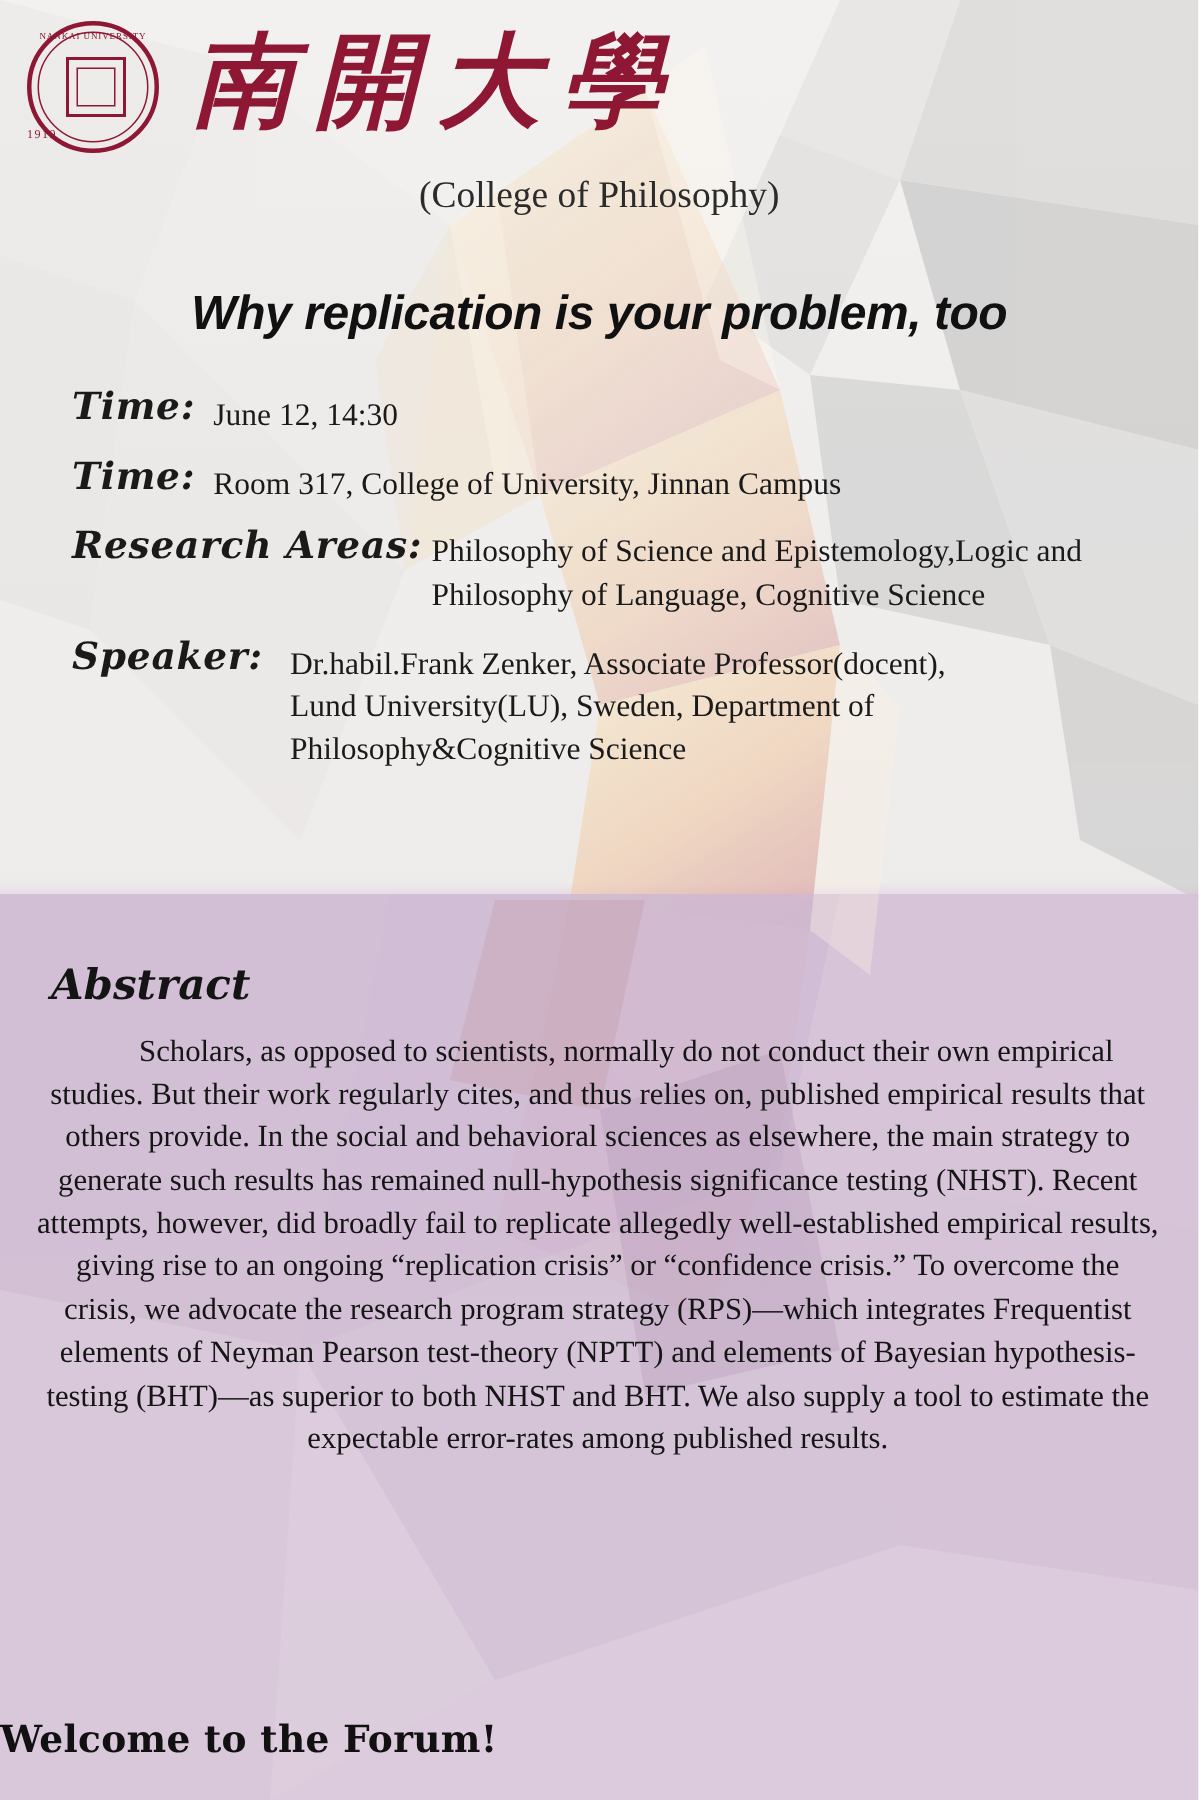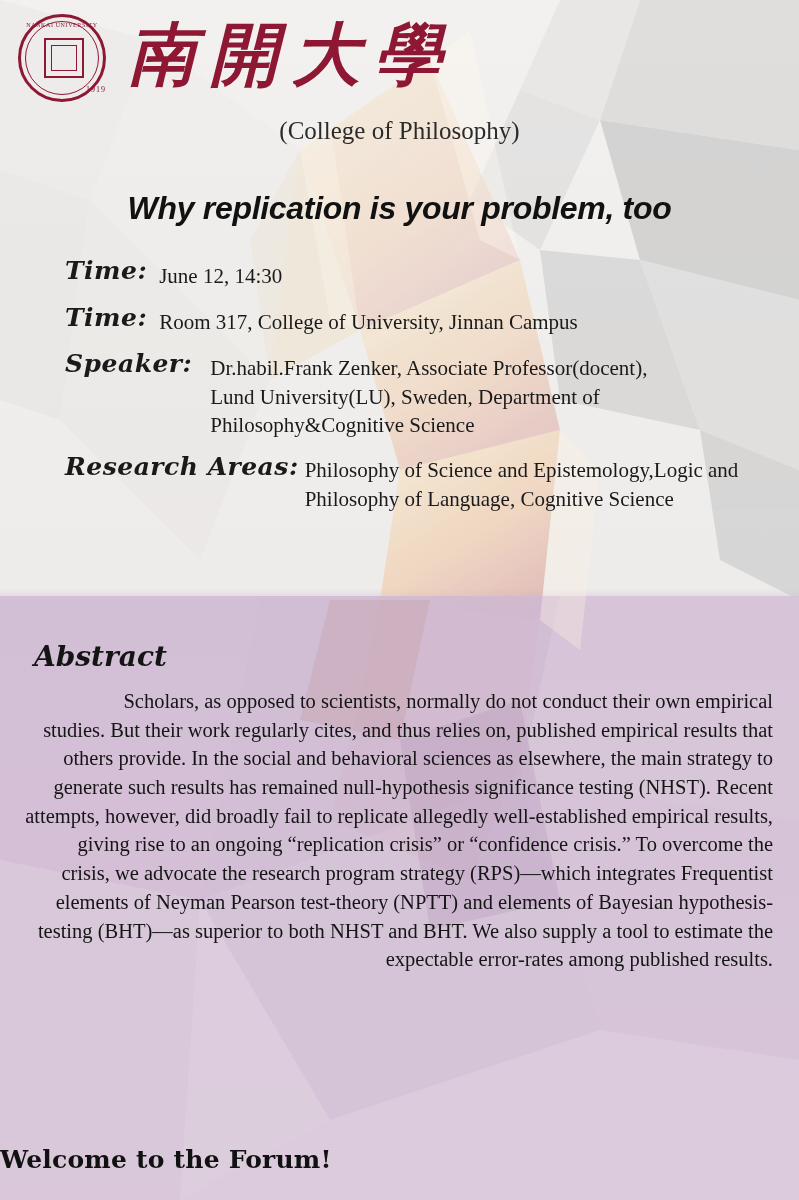--- a/index.html
+++ b/index.html
@@ -86,21 +86,21 @@
     font-size: 6px;
     letter-spacing: 0.6px;
     color: #8e1733;
     font-family: "Liberation Serif", serif;
   }
   .seal .yeartext {
     position: absolute;
     bottom: 8px;
     left: 0;
     width: 100%;
-    text-align: right;
+    text-align: left;
     font-size: 8px;
     letter-spacing: 1px;
     color: #8e1733;
   }
   .uni-cn {
     font-family: "DejaVu Serif", serif;
     font-size: 68px;
     color: #8e1733;
     letter-spacing: 14px;
     margin-left: 22px;
@@ -125,21 +125,21 @@
     font-weight: 700;
     font-style: italic;
     font-size: 32px;
     color: #111111;
     margin-top: 44px;
     letter-spacing: -0.3px;
   }
 
   .fields {
     margin-top: 30px;
-    padding: 0 30px 0 65px;
+    padding: 0 30px 0 48px;
   }
   .field-row {
     display: flex;
     align-items: flex-start;
     margin-bottom: 14px;
   }
   .field-label {
     font-family: "DejaVu Serif", serif;
     font-style: italic;
     font-weight: 700;
@@ -178,21 +178,21 @@
     font-size: 28px;
     color: #141414;
     margin: 44px 0 0 34px;
   }
   .abstract-body {
     margin: 14px 26px 0 24px;
     font-family: "Liberation Serif", serif;
     font-size: 20.5px;
     line-height: 1.40;
     color: #151515;
-    text-align: right;
+    text-align: center;
   }
   .abstract-body .indent { display: inline-block; width: 38px; }
 
   .welcome {
     position: absolute;
     left: 0;
     bottom: 26px;
     width: 799px;
     font-family: "DejaVu Serif", serif;
     font-weight: 700;
@@ -296,27 +296,27 @@
 
     <div class="fields">
       <div class="field-row row-time">
         <div class="field-label">Time:</div>
         <div class="field-value">June 12,  14:30</div>
       </div>
       <div class="field-row row-place">
         <div class="field-label">Time:</div>
         <div class="field-value">Room 317, College of University, Jinnan Campus</div>
       </div>
+      <div class="field-row row-research">
+        <div class="field-label">Research Areas:</div>
+        <div class="field-value">Philosophy of Science and Epistemology,Logic and Philosophy of Language, Cognitive Science</div>
+      </div>
       <div class="field-row row-speaker">
         <div class="field-label">Speaker:</div>
         <div class="field-value">Dr.habil.Frank Zenker, Associate Professor(docent), Lund University(LU), Sweden, Department of Philosophy&amp;Cognitive Science</div>
-      </div>
-      <div class="field-row row-research">
-        <div class="field-label">Research Areas:</div>
-        <div class="field-value">Philosophy of Science and Epistemology,Logic and Philosophy of Language, Cognitive Science</div>
       </div>
     </div>
 
     <div class="abstract-band">
       <div class="abstract-title">Abstract</div>
       <div class="abstract-body"><span class="indent"></span><span>Scholars, as opposed to scientists, normally do not conduct their own empirical studies. But their work regularly cites, and thus relies on, published empirical results that others provide. In the social and behavioral sciences as elsewhere, the main strategy to generate such results has remained null-hypothesis significance testing (NHST). Recent attempts, however, did broadly fail to replicate allegedly well-established empirical results, giving rise to an ongoing “replication crisis” or “confidence crisis.” To overcome the crisis, we advocate the research program strategy (RPS)—which integrates Frequentist elements of Neyman Pearson test-theory (NPTT) and elements of Bayesian hypothesis-testing (BHT)—as superior to both NHST and BHT. We also supply a tool to estimate the expectable error-rates among published results.</span></div>
     </div>
 
     <div class="welcome">Welcome to the Forum!</div>
 

